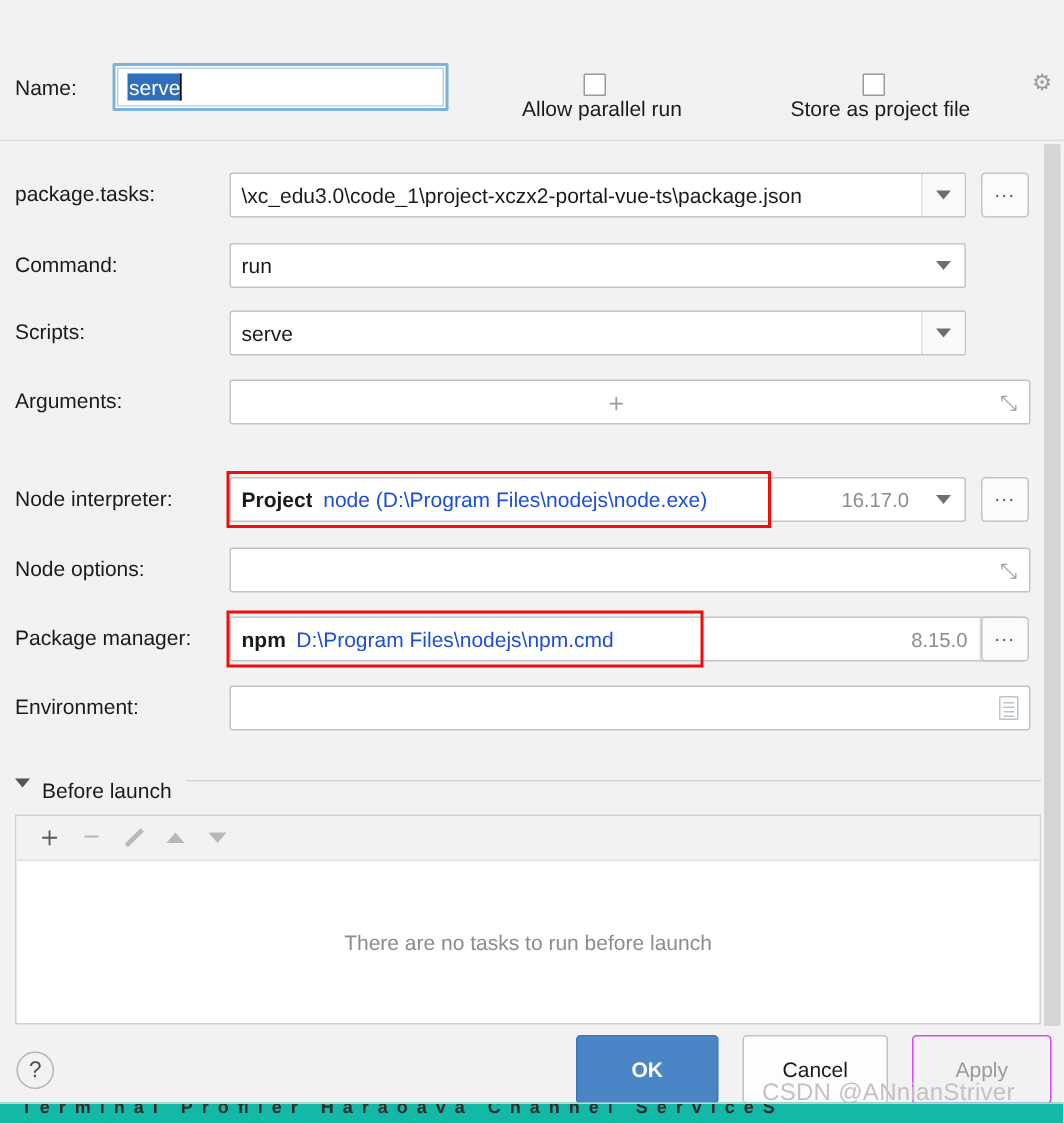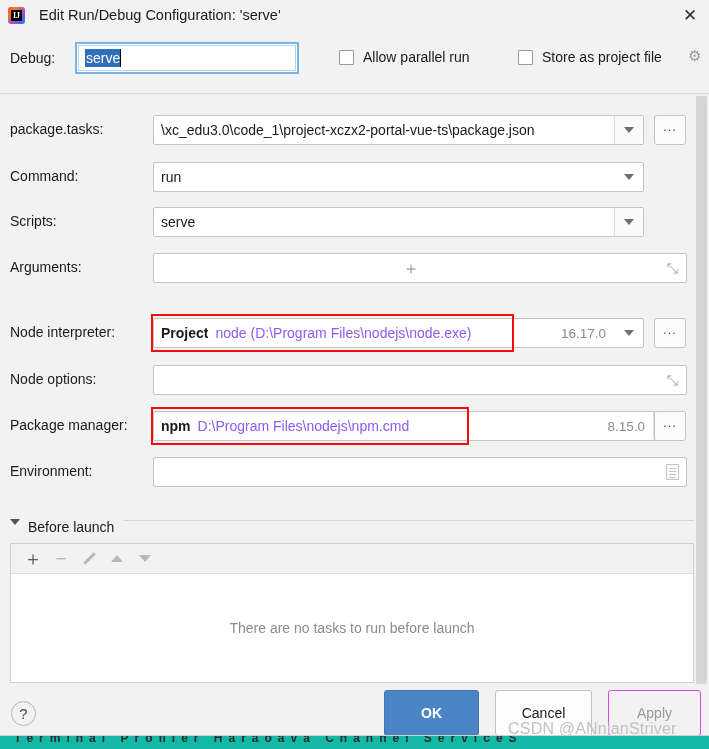--- a/index.html
+++ b/index.html
@@ -108,20 +108,21 @@
     font-size: 14px;
     padding: 1px 0px 1px 1px;
     border-right: 1px solid #000;
   }
 
   .checkbox-group {
     position: absolute;
     display: flex;
     align-items: center;
     top: 49px;
+    flex-direction: column;
   }
   .cbox {
     width: 15px; height: 15px;
     border: 1px solid #9a9a9a;
     background: #fff;
     border-radius: 1px;
     flex: 0 0 auto;
   }
   .cbox-label {
     margin-left: 9px;
@@ -171,21 +172,21 @@
     display: flex;
     align-items: center;
   }
   .field-text {
     font-size: 14px;
     color: #1a1a1a;
     padding-left: 7px;
     white-space: nowrap;
     overflow: hidden;
   }
-  .field-text.muted { color: #8b5cf6; }
+  .field-text.muted { color: #1d4ed8; }
   .field-strong { font-weight: bold; color: #1a1a1a; }
   .version-text {
     margin-left: auto;
     font-size: 13.5px;
     color: #8c8c8c;
     padding-right: 8px;
     white-space: nowrap;
   }
   .combo-arrow {
     width: 29px;
@@ -443,30 +444,23 @@
     font-weight: bold;
     white-space: nowrap;
     letter-spacing: 6px;
   }
 </style>
 </head>
 <body>
 
 <div id="dialog">
 
-  <div id="titlebar">
-    <div id="app-logo">
-      <span id="app-logo-letter">IJ</span>
-    </div>
-    <div id="title-text">Edit Run/Debug Configuration: 'serve'</div>
-    <div id="close-button">✕</div>
-  </div>
 
   <div id="name-row">
-    <div id="name-label">Debug:</div>
+    <div id="name-label">Name:</div>
   </div>
   <div id="name-input-wrap">
     <div id="name-input-inner">
       <span id="name-value">serve</span>
     </div>
   </div>
 
   <div class="checkbox-group" id="cb-parallel">
     <div class="cbox"></div>
     <div class="cbox-label">Allow parallel run</div>

